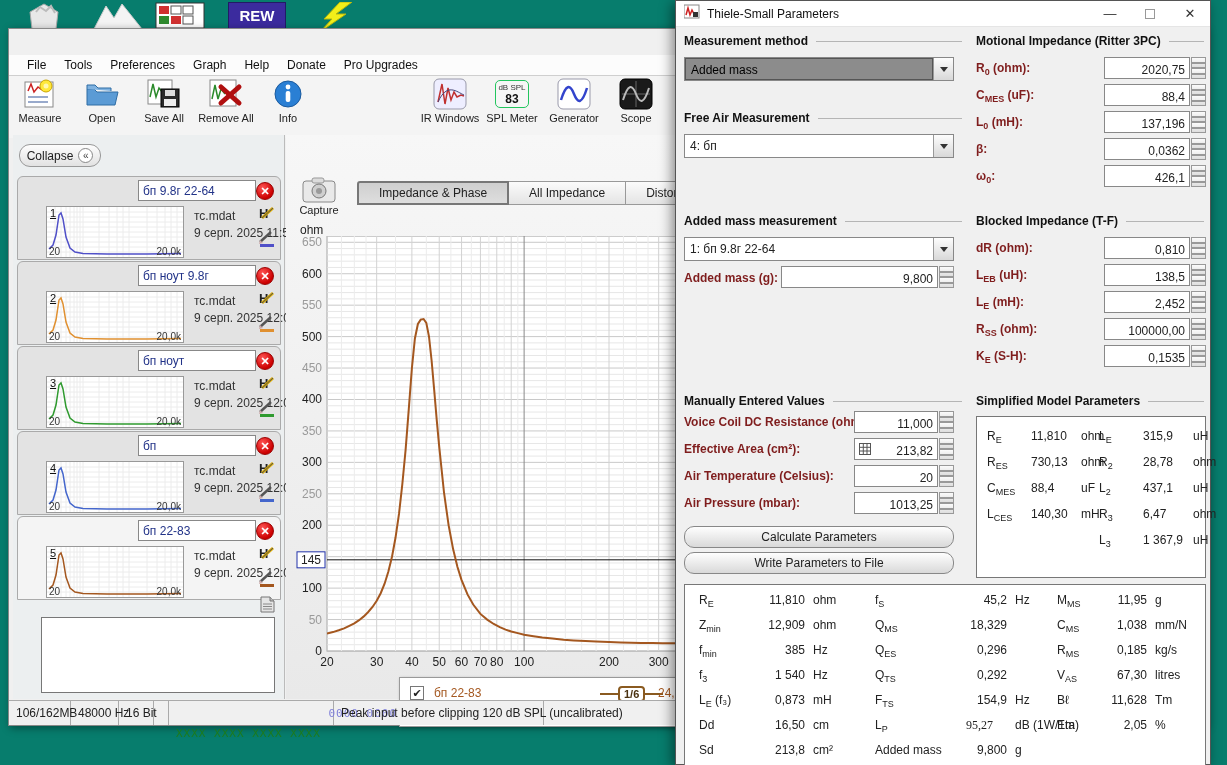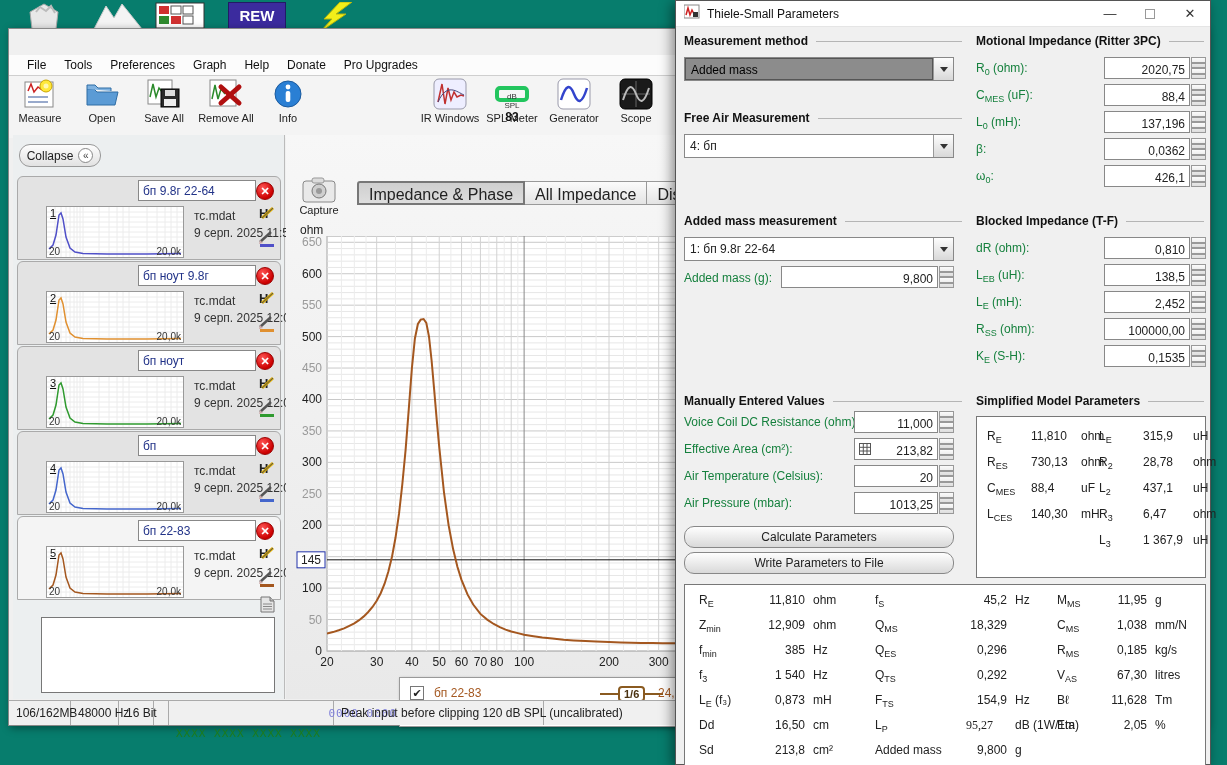--- a/index.html
+++ b/index.html
@@ -52,22 +52,22 @@
   .meas-icons { position:absolute; right:4px; top:28px; display:flex; flex-direction:column; gap:6px; align-items:center; }
   #notes-box { position:absolute; left:28px; top:482px; width:234px; height:76px; background:#fff; border:1px solid #777; }
 
   
   #graph-panel { position:absolute; left:277px; top:106px; right:0; bottom:26px;
     background:linear-gradient(#f7f7f7,#e9e9e9); }
   #capture-btn { position:absolute; left:11px; top:42px; width:44px; height:48px; display:flex;
     flex-direction:column; align-items:center; gap:1px; }
   #capture-btn .lb { font-size:11px; }
   #graph-tabs { position:absolute; left:71px; top:46px; display:flex; }
-  .gtab { height:24px; padding:4px 10px 0; border:1px solid #999; border-left:none; background:linear-gradient(#fbfbfb,#e4e4e4);
-    font-size:16px; color:#222; white-space:nowrap; }
+  .gtab { height:24px; padding:4px 20px 0; border:1px solid #999; border-left:none; background:linear-gradient(#fbfbfb,#e4e4e4);
+    font-size:12px; color:#222; white-space:nowrap; }
   .gtab:first-child { border-left:1px solid #999; border-radius:3px 0 0 0; }
   .gtab.active { background:linear-gradient(#cfcfcf,#dedede); border:2px solid #777; padding-top:3px; }
   #ohm-label { position:absolute; left:14px; top:88px; font-size:12px; color:#222; }
   #plot-wrap { position:absolute; left:9px; top:101px; }
   #legend-box { position:absolute; left:113px; top:542px; width:800px; height:50px; background:#fff;
     border:1px solid #999; box-shadow:1px 1px 3px rgba(0,0,0,.25); }
   .leg-row { position:absolute; left:10px; height:20px; display:flex; align-items:center; gap:10px; }
   .leg-check { width:14px; height:14px; border:1px solid #777; background:#fff; font-size:11px;
     line-height:13px; text-align:center; color:#222; }
   .leg-name { font-size:12px; width:150px; }
@@ -103,21 +103,21 @@
   .tri-dn { width:0; height:0; border-left:4px solid transparent; border-right:4px solid transparent; border-top:5px solid #333; }
   .tri-up-s { width:0; height:0; border-left:3px solid transparent; border-right:3px solid transparent; border-bottom:4px solid #333; }
   .tri-dn-s { width:0; height:0; border-left:3px solid transparent; border-right:3px solid transparent; border-top:4px solid #333; }
   .spin-field { position:absolute; height:22px; display:flex; }
   .spin-field .box { flex:1; border:1px solid #888; background:#fff; text-align:right; padding:3px 4px 0;
     font-size:12px; white-space:nowrap; display:flex; justify-content:flex-end; align-items:center; gap:4px;}
   .spin-field .box .gi { margin-right:auto; }
   .spin-btns { width:15px; display:flex; flex-direction:column; margin-left:1px; }
   .spin-btns div { flex:1; border:1px solid #999; background:linear-gradient(#fbfbfb,#dedede);
     display:flex; align-items:center; justify-content:center; }
-  .param-label { position:absolute; font-size:12px; color:#15803d; white-space:nowrap; }
+  .param-label { position:absolute; font-size:12px; color:#7f1d1d; white-space:nowrap;font-weight:bold; }
   sub { font-size:9px; }
   .dlg-btn { position:absolute; left:8px; width:270px; height:22px; border:1px solid #888; border-radius:10px;
     background:linear-gradient(#fefefe,#d9d9d9); font-size:12px; display:flex; align-items:center; justify-content:center; }
   #simplified-box { position:absolute; left:300px; top:415px; width:230px; height:162px; background:#fff; border:1px solid #777; }
   .sp-item { position:absolute; font-size:12px; white-space:nowrap; }
   #results-box { position:absolute; left:8px; top:583px; width:522px; height:182px; background:#fff; border:1px solid #777; }
   .res-item { position:absolute; font-size:12px; white-space:nowrap; display:flex; }
   .res-item .rl { display:inline-block; }
   .res-item .rv { display:inline-block; text-align:right; }
   .res-item .ru { display:inline-block; }
@@ -237,21 +237,21 @@
               <svg width="34" height="32">
                 <rect x="1" y="1" width="32" height="30" rx="5" fill="#eef" stroke="#99a"></rect>
                 <polyline points="5,24 9,6 12,26 15,10 18,22 21,14 24,19 28,17 31,18" fill="none" stroke="#c03030" stroke-width="1.5"></polyline>
                 <path d="M5,24 C14,4 24,14 31,17" fill="none" stroke="#447" stroke-width="1"></path>
               </svg>
             </div>
             <span class="lb">IR Windows</span>
           </div>
           <div class="tool-btn">
             <div class="ic">
-              <div style="width:40px;height:16px;border:4px solid #22c55e;border-radius:5px;background:#f6f6f6;text-align:center;">
+              <div style="width:40px;height:28px;border:1px solid #22c55e;border-radius:5px;background:#f6f6f6;text-align:center;">
                 <div style="font-size:8px;color:#333;margin-top:2px">dB SPL</div>
                 <div style="font-size:12px;font-weight:bold;color:#111">83</div>
               </div>
             </div>
             <span class="lb">SPL Meter</span>
           </div>
           <div class="tool-btn">
             <div class="ic">
               <svg width="34" height="32">
                 <rect x="1" y="1" width="32" height="30" rx="5" fill="#fff" stroke="#99a"></rect>

